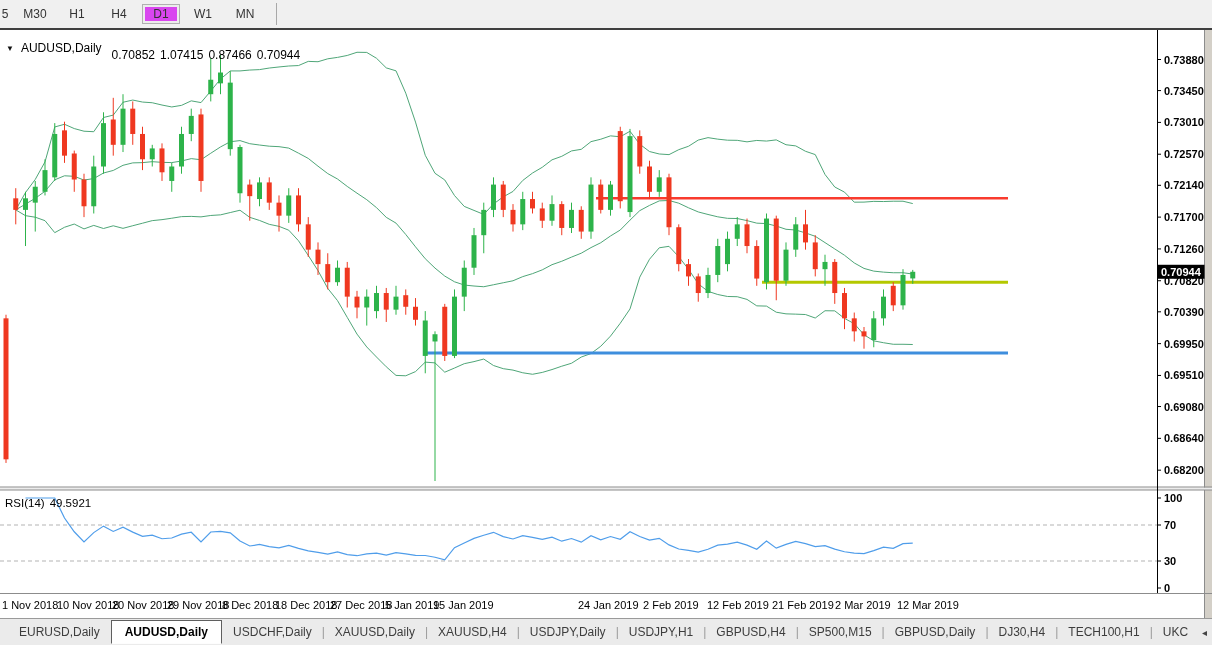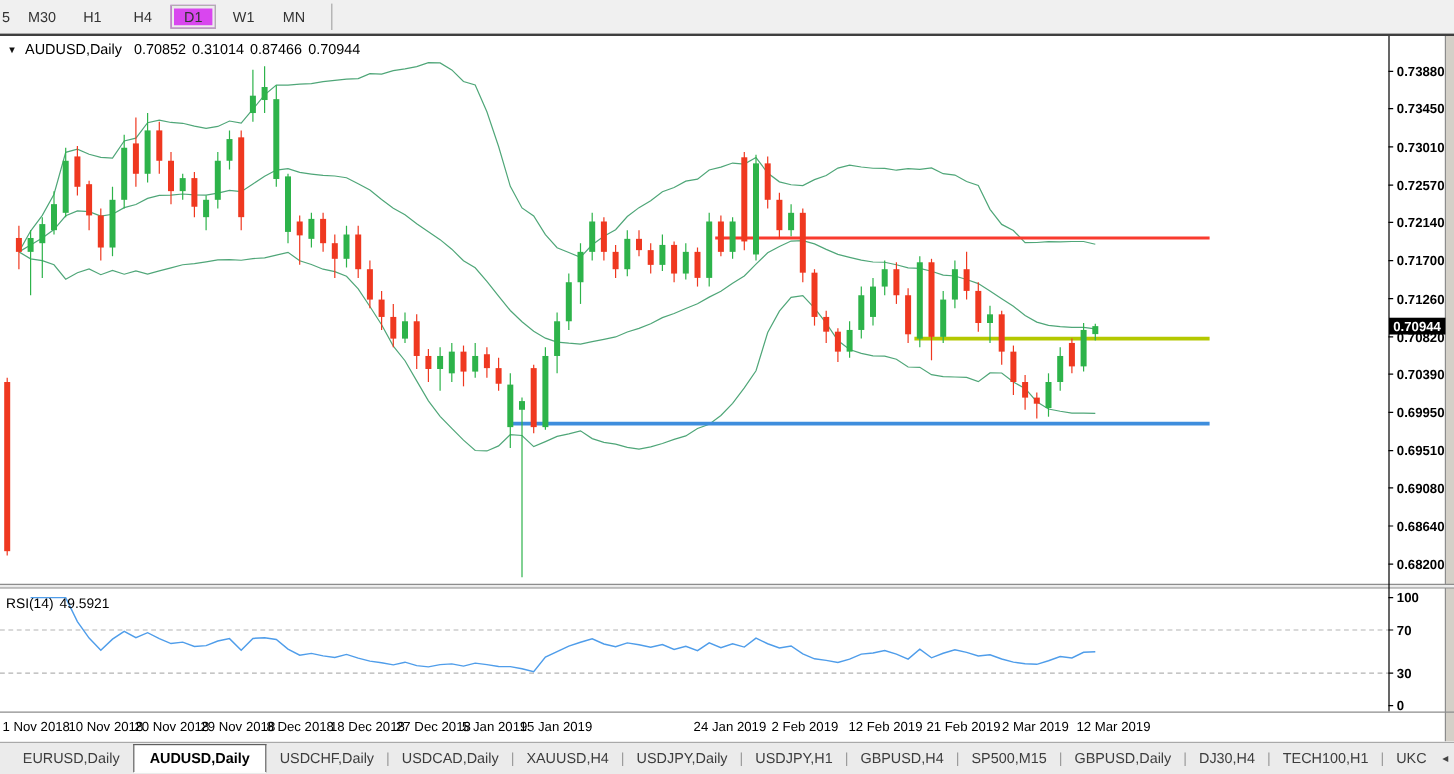--- a/index.html
+++ b/index.html
@@ -21,21 +21,21 @@
   .tf-sep{width:1px;height:22px;background:#a8a8a8;margin-left:10px;}
   
   .chart-wrap{position:relative;width:1212px;height:588px;background:#ffffff;}
   .chart-wrap svg{position:absolute;left:0;top:0;}
   .chart-title{
     position:absolute;left:6px;top:4px;z-index:5;font-size:12px;color:#000;
     display:flex;align-items:center;white-space:nowrap;
   }
   .chart-title .tri{font-size:8px;margin-right:7px;color:#111;}
   .chart-title .sym{margin-right:10px;}
-  .chart-title .num{margin-right:5px;}
+  .chart-title .num{margin-right:5px;margin-top:14px;}
   
   .tabbar{
     height:27px;background:#ebebeb;border-top:1px solid #9a9a9a;display:flex;
     align-items:center;font-size:12px;color:#3d3d3d;padding-left:10px;
     box-sizing:border-box;white-space:nowrap;
   }
   .tab{padding:5px 9px;cursor:default;user-select:none;}
   .tab.active{
     background:#ffffff;border:1px solid #5f5f5f;border-bottom-color:#fdfdfd;
     font-weight:bold;color:#000;padding:4px 13px;margin:0 2px;
@@ -56,21 +56,21 @@
     <div class="tf-btn">W1</div>
     <div class="tf-btn">MN</div>
     <div class="tf-sep"></div>
   </div>
 
 <div class="chart-wrap">
   <div class="chart-title">
     <span class="tri">▼</span>
     <span class="sym">AUDUSD,Daily</span>
     <span class="num">0.70852</span>
-    <span class="num">0.31014</span>
+    <span class="num">1.07415</span>
     <span class="num">0.87466</span>
     <span class="num">0.70944</span>
   </div>
   <svg id="chart-svg" width="1212" height="588">
       <rect x="0" y="0" width="1212" height="588" fill="#ffffff"></rect>
       <rect x="1205" y="0" width="7" height="588" fill="#d4d0c8"></rect>
       <line x1="1204.5" y1="0" x2="1204.5" y2="588" stroke="#8c8c8c" stroke-width="1"></line>
       <polyline points="15.75,179.8840000000003 25.5,162.53199999999978 35.25,149.4255351036573 45,131.87388769041883 54.75,96.96504956079123 64.5,94.29585201239122 74.25,98.57713264023843 84,101.20689871526294 93.75,101.71312195528367 103.5,87.50644492206114 113.25,85.09855989751186 123,72.25457921592138 132.75,70.05867763889768 142.5,72.05734656487189 152.25,72.7371538282161 162,75.0413029617826 171.75,76.96243335269025 181.5,75.37214593807374 191.25,70.85584111914135 201,72.59991253859928 210.75,61.00134685686365 220.5,49.036441017943986 230.25,40.93319014838396 240,40.92194613608457 249.75,40.05307593403785 259.5,39.619400572128654 269.25,38.03558026905394 279,36.96812558110306 288.75,36.01277051323811 298.5,35.56225721469919 308.25,31.390036754618702 318,31.72631678091918 327.75,28.80887470167308 337.5,27.40501939384364 347.25,25.468627594767455 357,22.265641293682553 366.75,22.425479120521835 376.5,28.26950020017092 386.25,37.8826901145685 396,40.81732254993159 405.75,63.15916886576335 415.5,92.06463578757189 425.25,125.31042054666221 435,143.286441387587 444.75,149.95047446382227 454.5,165.5345711493014 464.25,176.4002131740966 474,180.41885957935978 483.75,184.4156231469706 493.5,173.9821651379578 503.25,166.8420096112232 513,161.44636620509073 522.75,150.46050935871273 532.5,143.03073900468695 542.25,137.2820547015951 552,129.8243812614574 561.75,126.30255865669183 571.5,120.92946133523117 581.25,119.32611285565264 591,111.6337681978727 600.75,109.22400416542575 610.5,105.8673073781673 620.25,106.77634477951155 630,101.27628285214595 639.75,114.16728074723916 649.5,121.54183054609474 659.25,123.98123263858034 669,124.63060948393232 678.75,119.66909746645017 688.5,116.27890625378048 698.25,110.06616768243602 708,107.63640731684325 717.75,109.14835024693834 727.5,110.19606377750507 737.25,110.33886266541101 747,111.84834791201834 756.75,110.44506410665629 766.5,111.07097239320004 776.25,109.8751893082678 786,114.73796762192364 795.75,115.89108235325213 805.5,121.29093392912128 815.25,124.59276890368118 825,144.45359603992682 834.75,157.00409950591035 844.5,162.12333618430105 854.25,172.1868134625973 864,172.09874200673966 873.75,171.38935906175863 883.5,171.54209650952973 893.25,171.23179646652457 903,171.23179646652457 912.75,173.5693584139504" fill="none" stroke="#4fa678" stroke-width="1"></polyline>
       <polyline points="15.75,179.8840000000003 25.5,174.10000000000014 35.25,168.31600000000077 45,161.26675000000034 54.75,149.8072000000007 64.5,145.78250000000082 74.25,146.31614285714375 84,150.06025000000076 93.75,148.55400000000054 103.5,143.01100000000034 113.25,140.4476363636364 123,135.29900000000038 132.75,132.88899999999984 142.5,132.63078571428582 152.25,131.6840000000008 162,132.34675000000033 171.75,132.59129411764707 181.5,131.001166666667 191.25,128.62710526315811 201,129.7439500000001 210.75,123.23695000000004 220.5,116.94684999999896 230.25,111.74124999999937 240,110.58444999999982 249.75,113.69335000000012 259.5,115.03090000000086 269.25,116.18769999999961 279,116.65765000000027 288.75,118.10365000000012 298.5,123.16464999999955 308.25,128.40640000000099 318,136.17865000000052 327.75,143.58940000000092 337.5,149.0119000000003 347.25,156.42264999999992 357,163.18270000000084 366.75,169.68970000000093 376.5,177.64270000000087 386.25,187.33090000000013 396,193.1149000000011 405.75,204.4660000000016 415.5,216.82930000000073 425.25,228.72265000000078 435,238.0855000000011 444.75,246.07465000000047 454.5,251.78635000000097 464.25,255.0398499999998 474,256.01590000000056 483.75,256.7389000000005 493.5,254.75065000000032 503.25,252.76240000000092 513,250.77414999999996 522.75,246.6169000000008 532.5,243.65259999999986 542.25,239.8568500000015 552,234.6874000000005 561.75,231.2531499999997 571.5,227.09589999999974 581.25,223.19169999999986 591,217.58845000000008 600.75,212.74435000000045 610.5,205.9842999999995 620.25,200.01954999999975 630,190.1144499999999 639.75,180.64314999999885 649.5,175.40139999999982 659.25,170.88264999999913 669,170.48499999999973 678.75,173.19625000000062 688.5,177.78730000000022 698.25,181.94455000000096 708,184.47505000000066 717.75,186.8248000000008 727.5,188.34310000000033 737.25,188.52385000000072 747,190.6205500000008 756.75,193.1510500000005 766.5,193.58485000000016 776.25,196.04305000000102 786,199.29655000000065 795.75,200.01955000000058 805.5,202.91155000000106 815.25,206.30965000000083 825,212.5997500000003 834.75,218.9260000000008 844.5,225.25225000000052 854.25,232.9522000000004 864,238.41085000000083 873.75,241.12210000000093 883.5,242.13430000000034 893.25,242.74885000000035 903,242.74885000000035 912.75,244.03579000000124" fill="none" stroke="#4fa678" stroke-width="1"></polyline>
       <polyline points="15.75,179.8840000000003 25.5,185.66800000000046 35.25,187.20646489634424 45,190.65961230958186 54.75,202.6493504392102 64.5,197.26914798761044 74.25,194.05515307404906 84,198.9136012847386 93.75,195.39487804471742 103.5,198.51555507793955 113.25,195.79671282976093 123,198.3434207840794 132.75,195.719322361102 142.5,193.20422486369975 152.25,190.6308461717855 162,189.65219703821802 171.75,188.2201548826039 181.5,186.63018739526024 191.25,186.39836940717493 201,186.88798746140094 210.75,185.47255314313642 220.5,184.85725898205393 230.25,182.5493098516148 240,180.24695386391508 249.75,187.3336240659624 259.5,190.44239942787306 269.25,194.33981973094527 279,196.34717441889748 288.75,200.19452948676212 298.5,210.76704278529994 308.25,225.42276324538327 318,240.63098321908188 327.75,258.3699252983288 337.5,270.618780606157 347.25,287.37667240523234 357,304.09975870631916 366.75,316.95392087948005 376.5,327.0158997998308 386.25,336.77910988543175 396,345.4124774500706 405.75,345.7728311342399 415.5,341.59396421242957 425.25,332.13487945333935 435,332.8845586124152 444.75,342.1988255361787 454.5,338.0381288507005 464.25,333.67948682590304 474,331.6129404206414 483.75,329.0621768530304 493.5,335.51913486204285 503.25,338.6827903887787 513,340.1019337949092 522.75,342.7732906412889 532.5,344.2744609953127 542.25,342.4316452984079 552,339.55041873854367 561.75,336.20374134330757 571.5,333.2623386647683 581.25,327.0572871443471 591,323.54313180212745 600.75,316.26469583457515 610.5,306.1012926218317 620.25,293.262755220488 630,278.95261714785386 639.75,247.11901925275853 649.5,229.26096945390492 659.25,217.7840673614179 669,216.3393905160671 678.75,226.72340253355108 688.5,239.29569374621994 698.25,253.8229323175659 708,261.3136926831581 717.75,264.5012497530633 727.5,266.4901362224956 737.25,266.7088373345904 747,269.39275208798324 756.75,275.85703589334474 766.5,276.09872760680025 776.25,282.21091069173417 786,283.85513237807766 795.75,284.148017646749 805.5,284.53216607088086 815.25,288.02653109632047 825,280.74590396007375 834.75,280.8479004940913 844.5,288.38116381569995 854.25,293.71758653740346 864,304.722957993262 873.75,310.8548409382432 883.5,312.726503490471 893.25,314.26590353347615 903,314.26590353347615 912.75,314.5022215860521" fill="none" stroke="#4fa678" stroke-width="1"></polyline>
@@ -328,21 +328,21 @@
       <text x="835" y="579" font-size="11" fill="#000" font-family="Liberation Sans, sans-serif">2 Mar 2019</text>
       <text x="897" y="579" font-size="11" fill="#000" font-family="Liberation Sans, sans-serif">12 Mar 2019</text>
     </svg>
 </div>
 
 <div class="tabbar" id="tabbar">
     <div class="tab">EURUSD,Daily</div>
     <div class="tab active">AUDUSD,Daily</div>
     <div class="tab">USDCHF,Daily</div>
     <span class="tab-sep">|</span>
-    <div class="tab">USDCAD,Daily</div>
+    <div class="tab">XAUUSD,Daily</div>
     <span class="tab-sep">|</span>
     <div class="tab">XAUUSD,H4</div>
     <span class="tab-sep">|</span>
     <div class="tab">USDJPY,Daily</div>
     <span class="tab-sep">|</span>
     <div class="tab">USDJPY,H1</div>
     <span class="tab-sep">|</span>
     <div class="tab">GBPUSD,H4</div>
     <span class="tab-sep">|</span>
     <div class="tab">SP500,M15</div>

